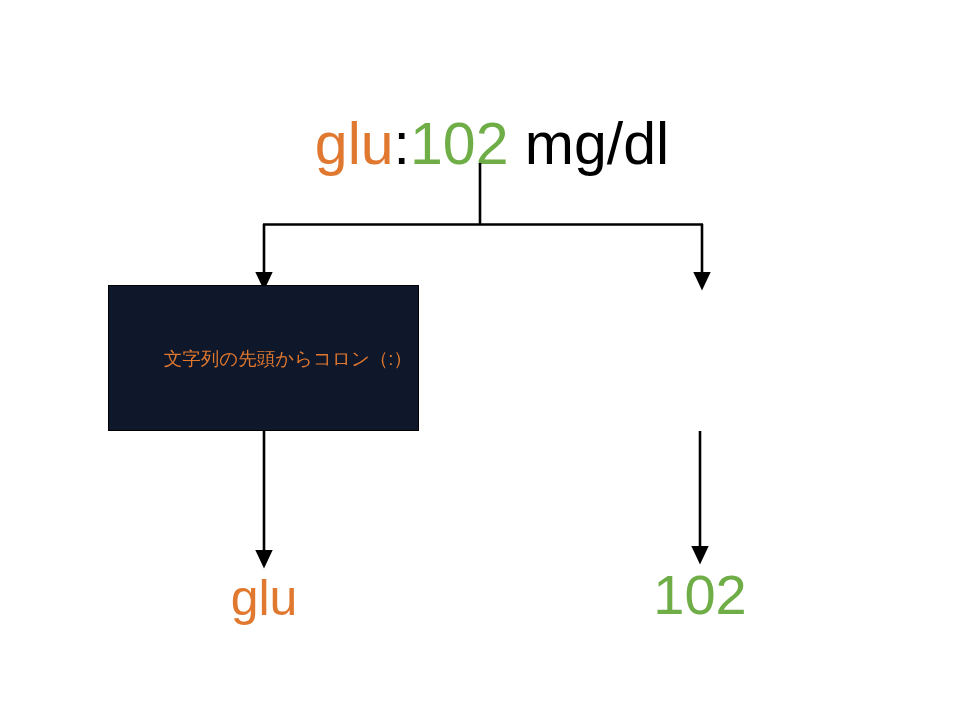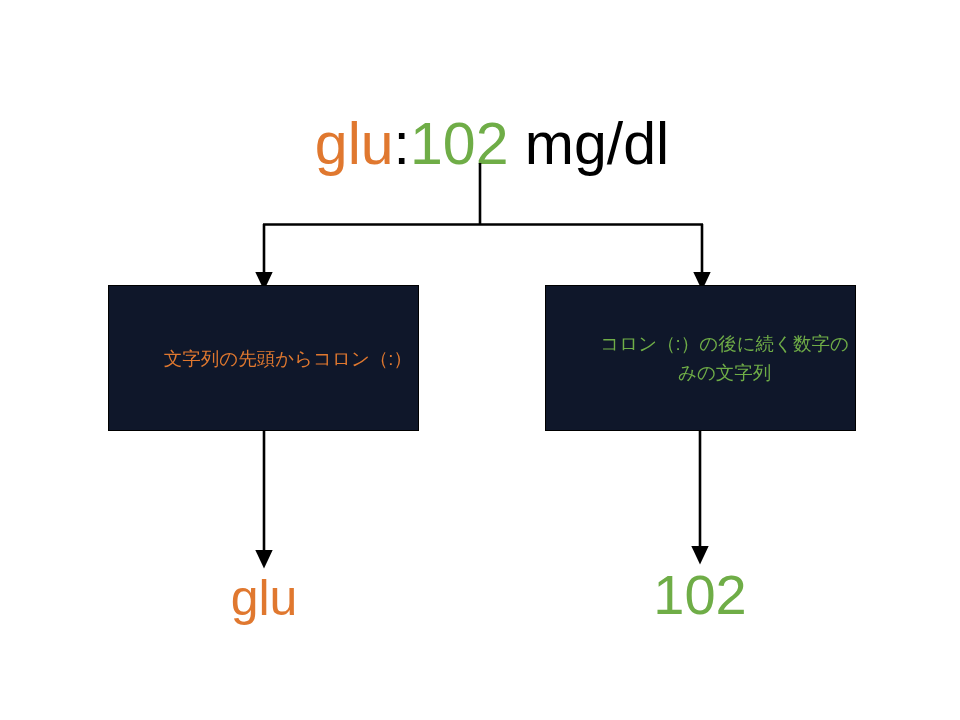--- a/index.html
+++ b/index.html
@@ -130,23 +130,17 @@
     <line x1="264" y1="431" x2="264" y2="558" stroke="#000000" stroke-width="2.6" marker-end="url(#arrowhead)"></line>
     <line x1="700" y1="431" x2="700" y2="554" stroke="#000000" stroke-width="2.6" marker-end="url(#arrowhead)"></line>
   </svg>
 
   <div class="node-box" id="box-left">
     <div class="box-text">
       <span>文字列の先頭からコロン（:）</span><br>
     </div>
   </div>
 
-  <div class="node-box" id="box-right">
-    <div class="box-text">
-      <span>コロン（:）の後に続く数字の</span><br>
-      <span>みの文字列</span>
-    </div>
-  </div>
 
   <div class="result" id="result-left">glu</div>
   <div class="result" id="result-right">102</div>
 
 </div>
 
 </body></html>

